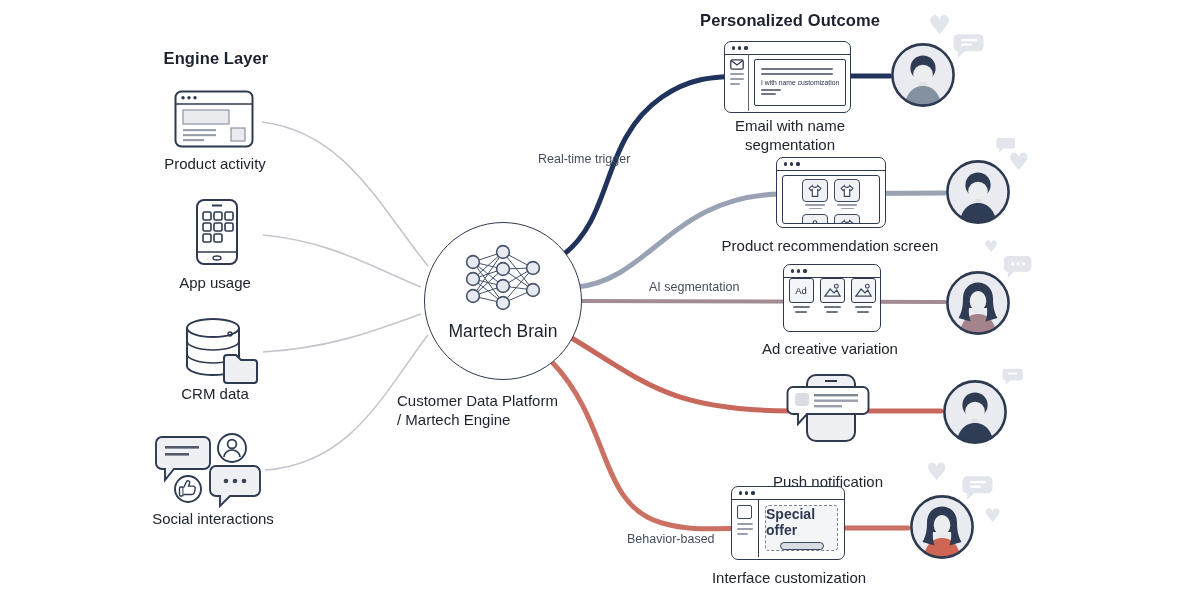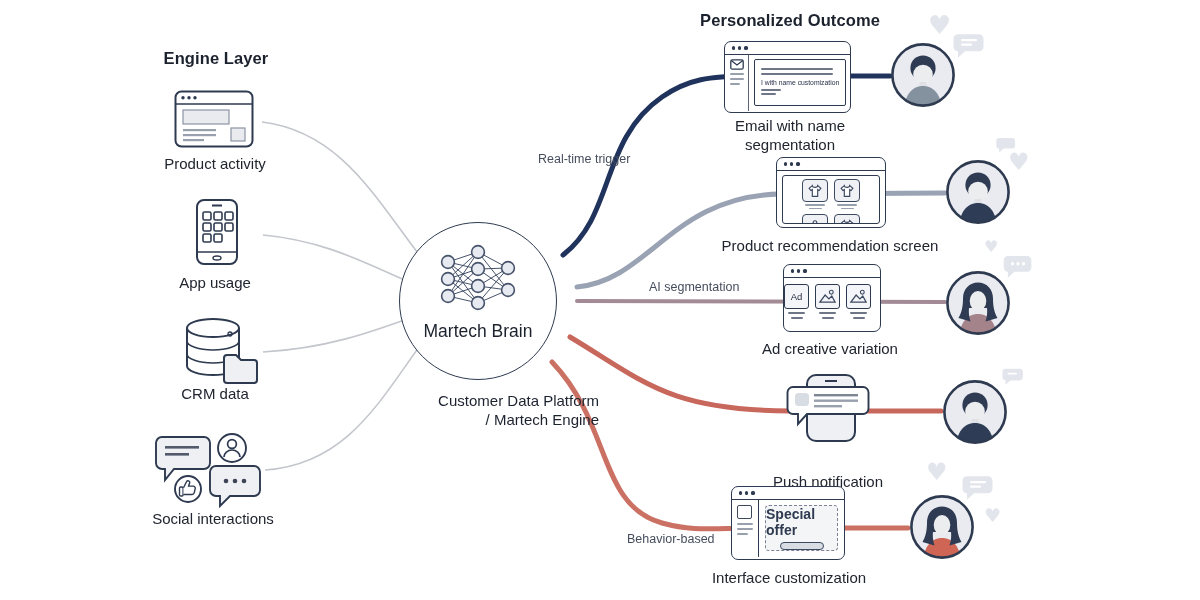--- a/index.html
+++ b/index.html
@@ -6,25 +6,25 @@
   html,body { width:1200px; height:600px; background:#ffffff; font-family:"Liberation Sans", sans-serif; }
   .canvas { position:relative; width:1200px; height:600px; overflow:hidden; background:#ffffff; }
   .abs { position:absolute; }
   svg { display:block; }
 
   .section-title { position:absolute; font-size:16.5px; font-weight:600; color:#1b212d; text-align:center; letter-spacing:.1px; }
   .node-label { position:absolute; font-size:15px; color:#20252f; text-align:center; line-height:19px; }
   .edge-label { position:absolute; font-size:12.5px; color:#454d5d; white-space:nowrap; }
 
   
-  .hub-circle { position:absolute; left:399px; top:222px; width:158px; height:158px; border-radius:50%;
+  .hub-circle { position:absolute; left:424px; top:222px; width:158px; height:158px; border-radius:50%;
                 background:#ffffff; border:1.7px solid #2e3a50; display:flex; flex-direction:column;
                 align-items:center; justify-content:flex-start; padding-top:20px; }
   .hub-title { font-size:17.5px; color:#1b212d; margin-top:6px; }
-  .hub-caption { position:absolute; left:397px; top:391px; width:202px; text-align:right;
+  .hub-caption { position:absolute; left:397px; top:391px; width:202px; text-align:left;
                  font-size:15px; color:#1c222e; line-height:19px; }
 
   
   .win { position:absolute; background:#ffffff; border:1.7px solid #2e3a50; border-radius:7px; overflow:hidden; }
   .win-bar { height:13px; border-bottom:1.4px solid #2e3a50; display:flex; align-items:center; gap:3px; padding-left:7px; }
   .dot { width:3.2px; height:3.2px; border-radius:50%; background:#2e3a50; display:inline-block; }
   .ln { display:block; height:2px; background:#98a0ad; border-radius:1px; margin:3.5px 0; }
 
   .email-body { display:flex; height:56px; }
   .email-side { width:26px; border-right:1.2px solid #5c6578; padding:4px 4px 0 5px; }
@@ -33,21 +33,21 @@
   .email-text { font-size:6.8px; color:#28304a; margin:2px 0 3px 0; white-space:nowrap; }
 
   .screen { border:1.2px solid #2e3a50; border-radius:3px; margin:4px 5px; height:49px; overflow:hidden; padding:3px 4px; }
   .prod-grid { display:flex; gap:5px; justify-content:center; flex-wrap:wrap; }
   .cell { width:27px; display:flex; flex-direction:column; align-items:center; }
   .card { width:26px; height:23px; border:1.3px solid #3c4961; border-radius:4px; background:#f0f1f5;
           display:flex; align-items:center; justify-content:center; }
   .cell .ln { width:20px; margin:2px 0 0 0; height:1.6px; }
   .cell .ln.s { width:13px; }
 
-  .ad-row { display:flex; gap:6px; justify-content:flex-start; margin-top:6px; }
+  .ad-row { display:flex; gap:6px; justify-content:center; }
   .ad-cell { width:25px; display:flex; flex-direction:column; align-items:center; }
   .ad-box { width:25px; height:25px; border:1.3px solid #2e3a50; border-radius:3px; background:#f4f5f8;
             display:flex; align-items:center; justify-content:center; font-size:9.5px; color:#1e2537; }
   .ad-cell .ln { width:17px; height:1.8px; background:#6e7688; margin:3px 0 0 0; }
 
   .iface-body { display:flex; height:57px; }
   .iface-side { width:27px; border-right:1.2px solid #2e3a50; padding:5px 4px 0 5px; }
   .iface-sq { width:15px; height:14px; border:1.3px solid #3c4961; border-radius:2px; margin-bottom:4px; }
   .iface-side .ln { width:16px; margin:3px 0; }
   .iface-main { flex:1; padding:5px 6px 6px 6px; }

